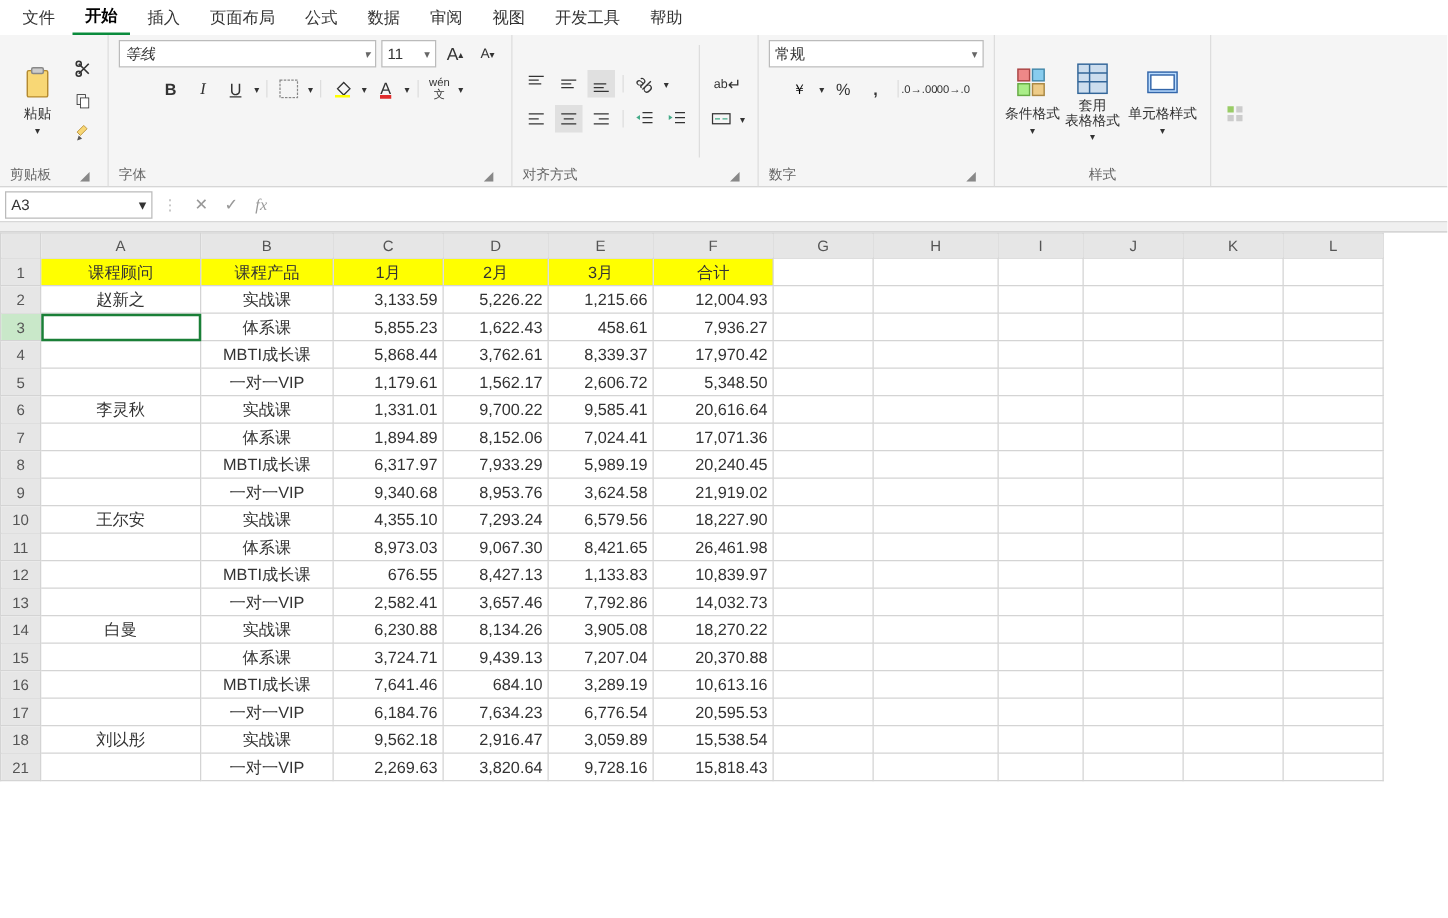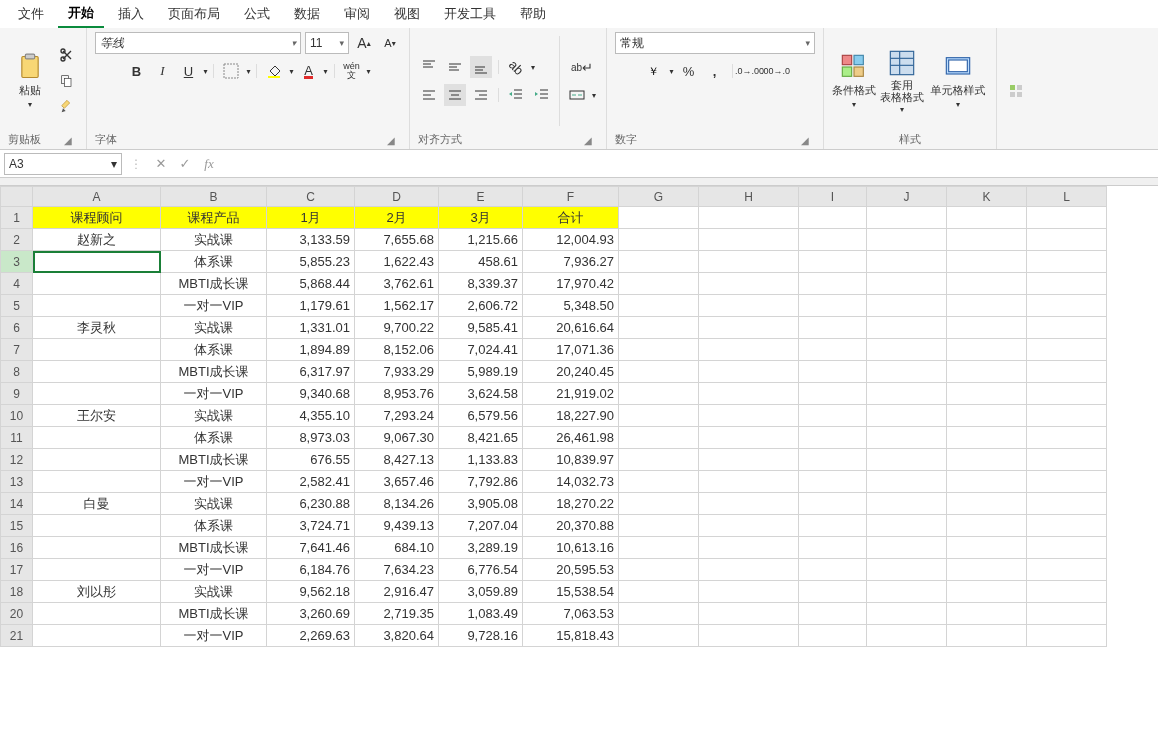--- a/index.html
+++ b/index.html
@@ -259,21 +259,21 @@
       </div>
     </div>
     <div class="glabel-row">
         <span class="glabel">对齐方式</span>
         <span class="dialog-launcher">◢</span>
       </div>
   </div>
 
   <div class="rgroup">
     <div class="gbody col" style="gap:6px;">
-      <div class="dropdown" style="width:200px;text-align:right;">
+      <div class="dropdown" style="width:172px;text-align:right;">
           <span>常规</span>
           <span class="dd-arrow">▾</span>
         </div>
       <div class="row">
         <div class="smallbtn">
             <svg viewBox="0 0 16 16">
               <text x="2" y="12" font-size="11">￥</text>
             </svg>
           </div>
         <span style="font-size:8px;cursor:pointer;">▾</span>
@@ -391,21 +391,21 @@
           <td class="cI "></td>
           <td class="cJ "></td>
           <td class="cK "></td>
           <td class="cL "></td>
         </tr>
         <tr>
           <th class="rowhdr">2</th>
           <td class="cA txt-center">赵新之</td>
           <td class="cB txt-center">实战课</td>
           <td class="cC txt-right">3,133.59</td>
-          <td class="cD txt-right">7,655.68</td>
+          <td class="cD txt-right">5,226.22</td>
           <td class="cE txt-right">1,215.66</td>
           <td class="cF txt-right">12,004.93</td>
           <td class="cG "></td>
           <td class="cH "></td>
           <td class="cI "></td>
           <td class="cJ "></td>
           <td class="cK "></td>
           <td class="cL "></td>
         </tr>
         <tr>
@@ -642,35 +642,20 @@
           <td class="cE txt-right">3,059.89</td>
           <td class="cF txt-right">15,538.54</td>
           <td class="cG "></td>
           <td class="cH "></td>
           <td class="cI "></td>
           <td class="cJ "></td>
           <td class="cK "></td>
           <td class="cL "></td>
         </tr>
         <tr>
-          <th class="rowhdr">20</th>
-          <td class="cA txt-center"></td>
-          <td class="cB txt-center">MBTI成长课</td>
-          <td class="cC txt-right">3,260.69</td>
-          <td class="cD txt-right">2,719.35</td>
-          <td class="cE txt-right">1,083.49</td>
-          <td class="cF txt-right">7,063.53</td>
-          <td class="cG "></td>
-          <td class="cH "></td>
-          <td class="cI "></td>
-          <td class="cJ "></td>
-          <td class="cK "></td>
-          <td class="cL "></td>
-        </tr>
-        <tr>
           <th class="rowhdr">21</th>
           <td class="cA txt-center"></td>
           <td class="cB txt-center">一对一VIP</td>
           <td class="cC txt-right">2,269.63</td>
           <td class="cD txt-right">3,820.64</td>
           <td class="cE txt-right">9,728.16</td>
           <td class="cF txt-right">15,818.43</td>
           <td class="cG "></td>
           <td class="cH "></td>
           <td class="cI "></td>

